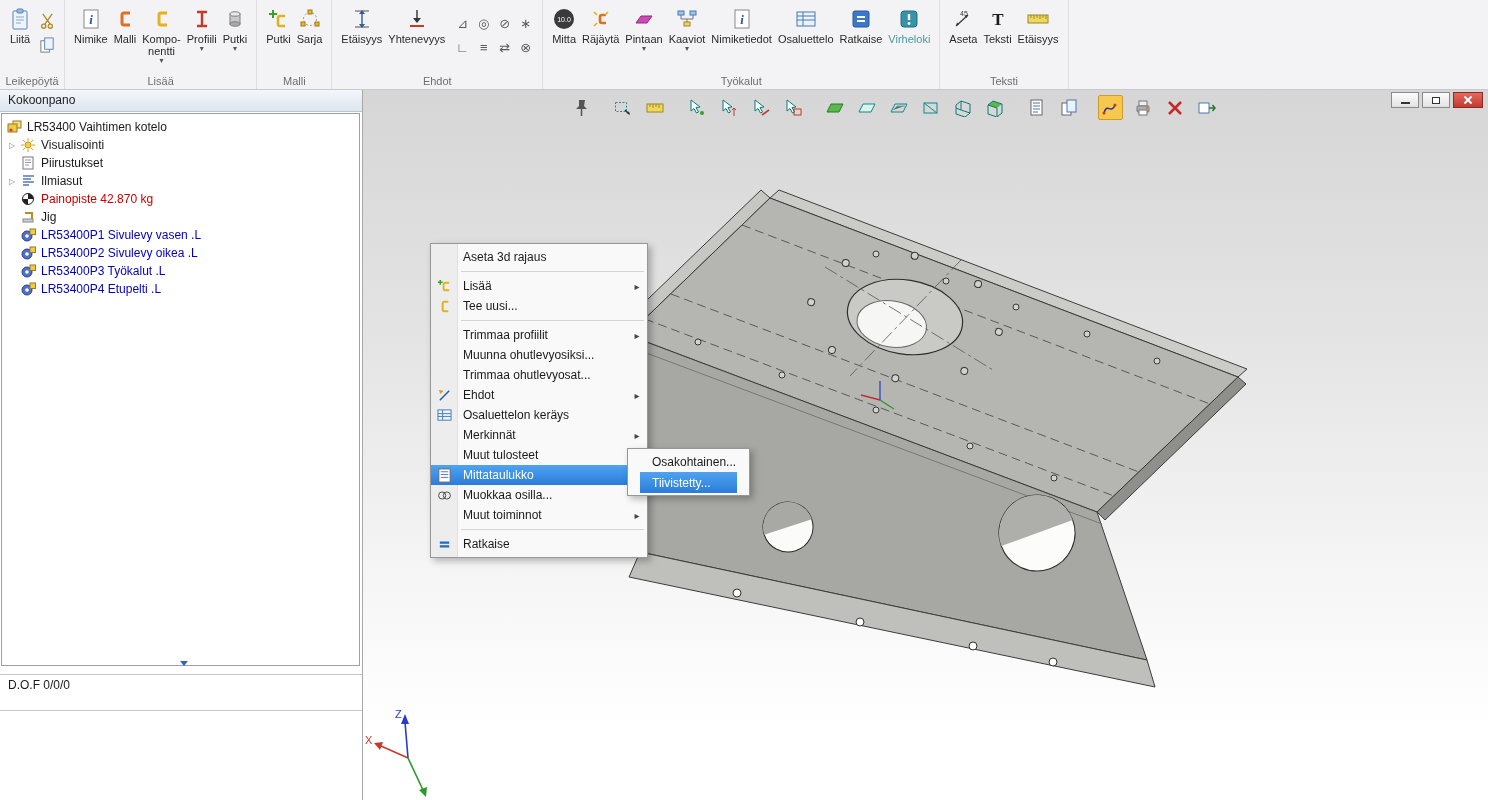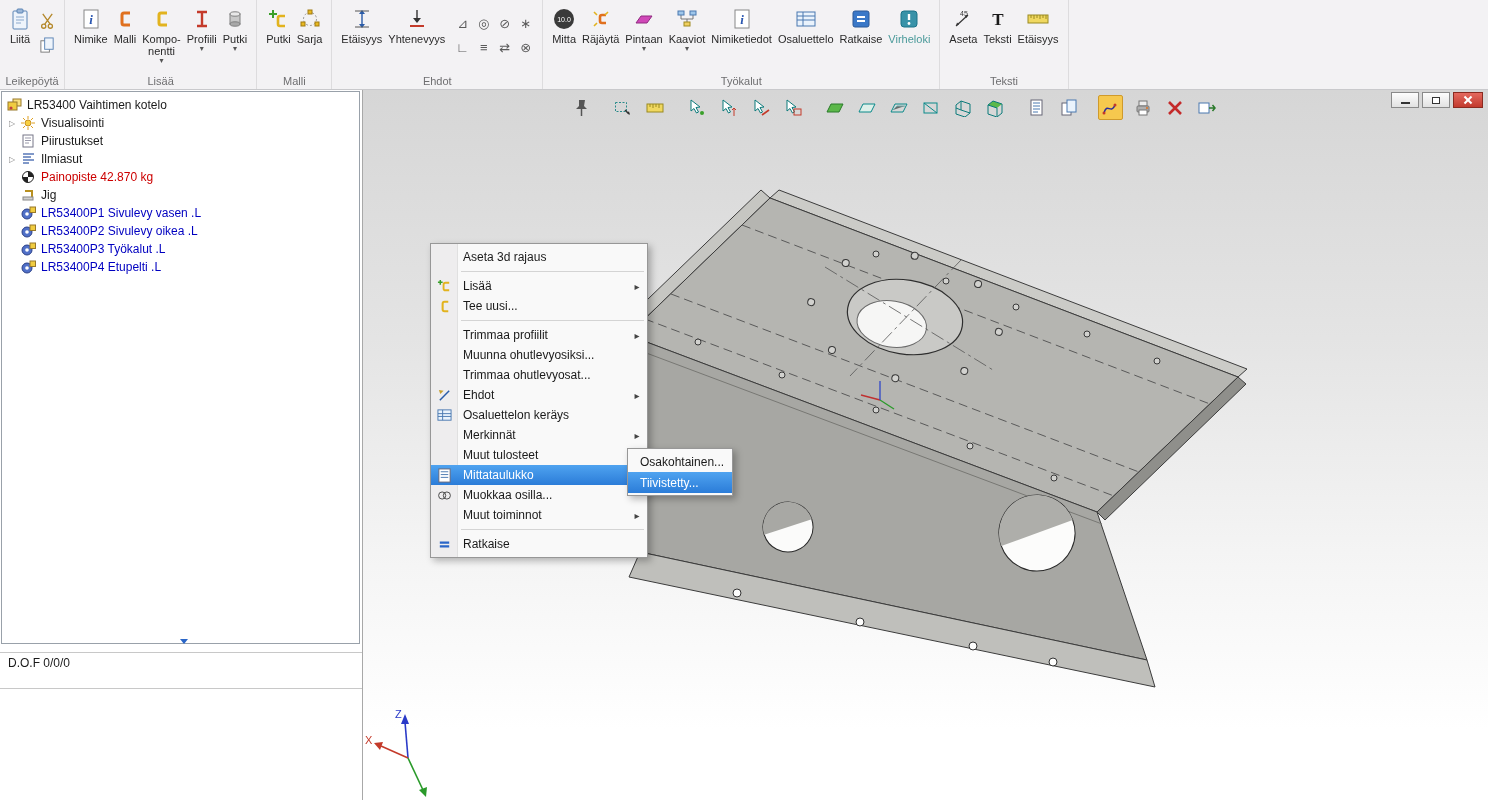--- a/index.html
+++ b/index.html
@@ -59,21 +59,21 @@
 .cmenu{position:absolute;left:67px;top:153px;width:218px;background:#f9f9f9;border:1px solid #979797;box-shadow:3px 3px 7px rgba(0,0,0,.28);padding:3px 0;z-index:10}
 .cmenu:before{content:"";position:absolute;left:0;top:0;bottom:0;width:26px;background:#eeedee;border-right:1px solid #e0e0e0}
 .mrow{position:relative;height:20px;display:flex;align-items:center;padding-right:5px;cursor:default}
 .mgut{width:26px;flex:0 0 auto;display:flex;align-items:center;justify-content:center;position:relative;z-index:1}
 .mlabel{flex:1;font-size:12px;color:#1a1a1a;position:relative;z-index:1;white-space:nowrap;padding-left:6px}
 .marrow{width:10px;font-size:10px;color:#444;position:relative;z-index:1;text-align:center}
 .mrow.hl{background:linear-gradient(#4fa3f0,#2b7cd8)}
 .mrow.hl .mlabel,.mrow.hl .marrow{color:#fff}
 .msep{height:9px;display:flex;align-items:center;position:relative}
 .msep:after{content:"";flex:1;height:1px;background:#d4d4d4;margin-left:30px;margin-right:3px;position:relative;z-index:1}
-.smenu{position:absolute;left:264px;top:358px;width:106px;background:#f9f9f9;border:1px solid #979797;box-shadow:3px 3px 7px rgba(0,0,0,.28);padding:2px 0;z-index:11}
+.smenu{position:absolute;left:264px;top:358px;width:123px;background:#f9f9f9;border:1px solid #979797;box-shadow:3px 3px 7px rgba(0,0,0,.28);padding:2px 12px;z-index:11}
 .srow{height:21px;display:flex;align-items:center;padding:0 8px 0 12px;font-size:12px;cursor:default;white-space:nowrap}
 .srow.hl{background:linear-gradient(#4fa3f0,#2b7cd8);color:#fff}
 
 
 .axes{position:absolute;left:0;top:610px;z-index:3}
 </style>
 </head>
 <body>
 
 <div class="app">
@@ -329,20 +329,21 @@
       <div class="rlabel">Teksti</div>
     </div>
 
 
     <div class="rfill"></div>
   </div>
 
   <div class="main">
 
     <div class="left-panel">
+      <div class="panel-title">Kokoonpano</div>
       <div class="tree-box">
 
         <div class="trow">
           <span class="ticon">
               <svg width="15" height="14" viewBox="0 0 15 14">
                 <rect x="6" y="1" width="8" height="7" fill="#f8e080" stroke="#98782a"></rect>
                 <rect x="1" y="4" width="9" height="8" fill="#f0cc40" stroke="#98782a"></rect>
                 <circle cx="4" cy="10" r="1.6" fill="#c04040"></circle>
               </svg>
             </span>

